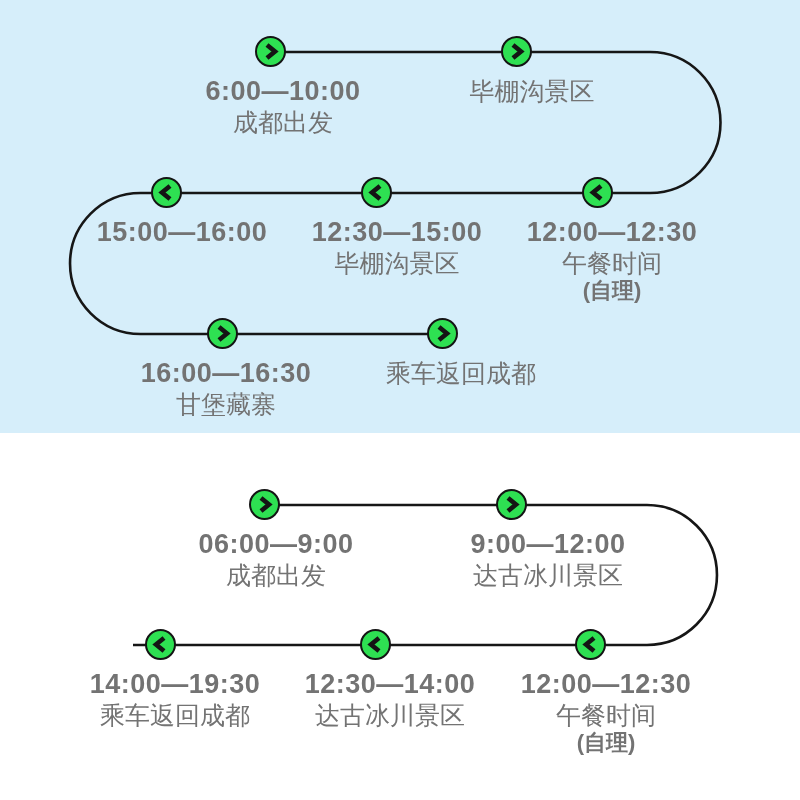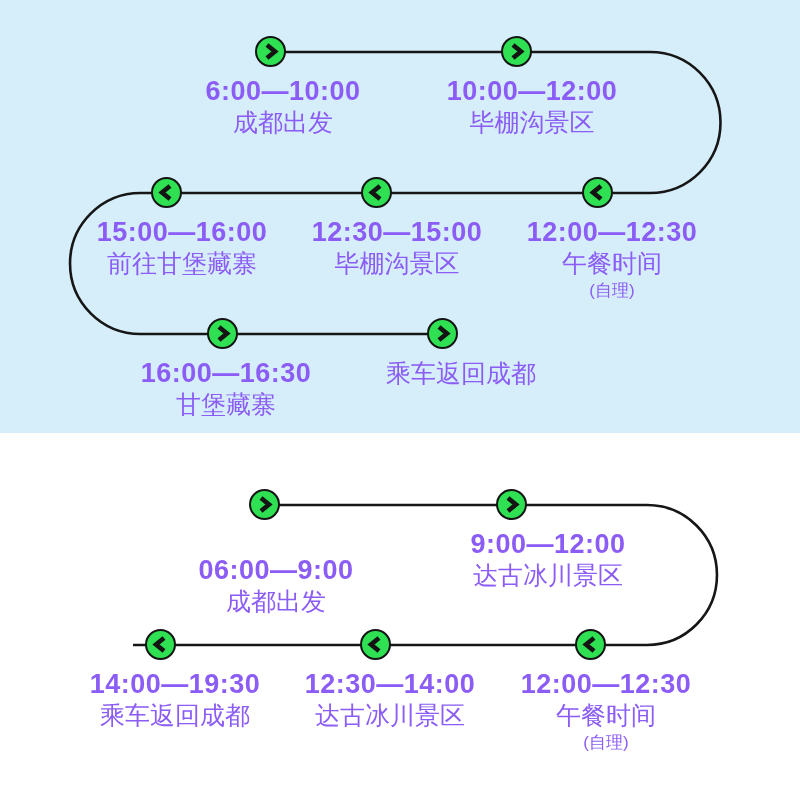--- a/index.html
+++ b/index.html
@@ -19,25 +19,25 @@
     margin-left: -16px; margin-top: -16px;
     background: #2EE052; border: 2.5px solid #141414; border-radius: 50%;
     display: flex; align-items: center; justify-content: center;
     box-sizing: content-box;
   }
   .chev { display: block; }
   .chev polyline { fill: none; stroke: #141414; stroke-width: 4.6px; stroke-linejoin: miter; }
 
   .label {
     position: absolute; transform: translateX(-50%);
-    text-align: center; color: #8b5cf6; white-space: nowrap;
+    text-align: center; color: #737373; white-space: nowrap;
   }
   .time  { font-size: 27px; font-weight: 600; line-height: 31px; letter-spacing: 0.5px; }
   .place { font-size: 25px; font-weight: 400; line-height: 31px; }
-  .note  { font-size: 17px; font-weight: 400; line-height: 23px; }
+  .note  { font-size: 22px; font-weight: 700; line-height: 23px; }
 </style>
 </head>
 <body>
 
 <div class="section" id="section-1">
   <svg class="route-svg" width="800" height="433">
     <path class="route-path" d="M 271 52 H 650 A 70.5 70.5 0 0 1 650 193 H 140.5 A 70.5 70.5 0 0 0 140.5 334 H 443"></path>
   </svg>
 
   <div class="node" style="left:271px; top:52px;">
@@ -74,26 +74,24 @@
     <svg class="chev" width="27" height="27" viewBox="0 0 27 27">
         <polyline points="10,7 18,13.5 10,20"></polyline>
       </svg>
   </div>
 
   <div class="label" style="left:283px; top:76px;">
     <div class="time">6:00—10:00</div>
     <div class="place">成都出发</div>
   </div>
   <div class="label" style="left:532px; top:76px;">
-    <div class="time">10:00—12:00</div>
     <div class="place">毕棚沟景区</div>
   </div>
   <div class="label" style="left:182px; top:217px;">
     <div class="time">15:00—16:00</div>
-    <div class="place">前往甘堡藏寨</div>
   </div>
   <div class="label" style="left:397px; top:217px;">
     <div class="time">12:30—15:00</div>
     <div class="place">毕棚沟景区</div>
   </div>
   <div class="label" style="left:612px; top:217px;">
     <div class="time">12:00—12:30</div>
     <div class="place">午餐时间</div>
     <div class="note">(自理)</div>
   </div>
@@ -130,21 +128,21 @@
     <svg class="chev" width="27" height="27" viewBox="0 0 27 27">
         <polyline points="17,7 9,13.5 17,20"></polyline>
       </svg>
   </div>
   <div class="node" style="left:591px; top:212px;">
     <svg class="chev" width="27" height="27" viewBox="0 0 27 27">
         <polyline points="17,7 9,13.5 17,20"></polyline>
       </svg>
   </div>
 
-  <div class="label" style="left:276px; top:96px;margin-top:26px;">
+  <div class="label" style="left:276px; top:96px;">
     <div class="time">06:00—9:00</div>
     <div class="place">成都出发</div>
   </div>
   <div class="label" style="left:529px; top:96px;margin-left:19px;">
     <div class="time">9:00—12:00</div>
     <div class="place">达古冰川景区</div>
   </div>
   <div class="label" style="left:175px; top:236px;">
     <div class="time">14:00—19:30</div>
     <div class="place">乘车返回成都</div>

